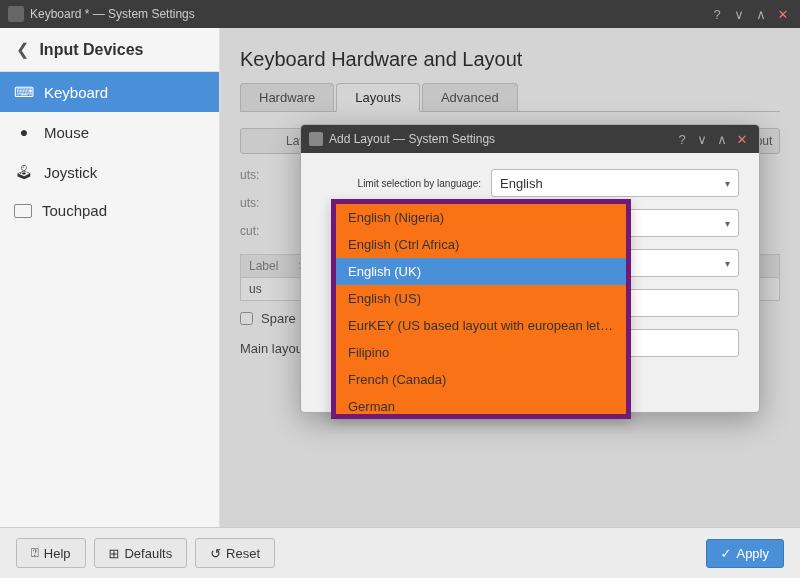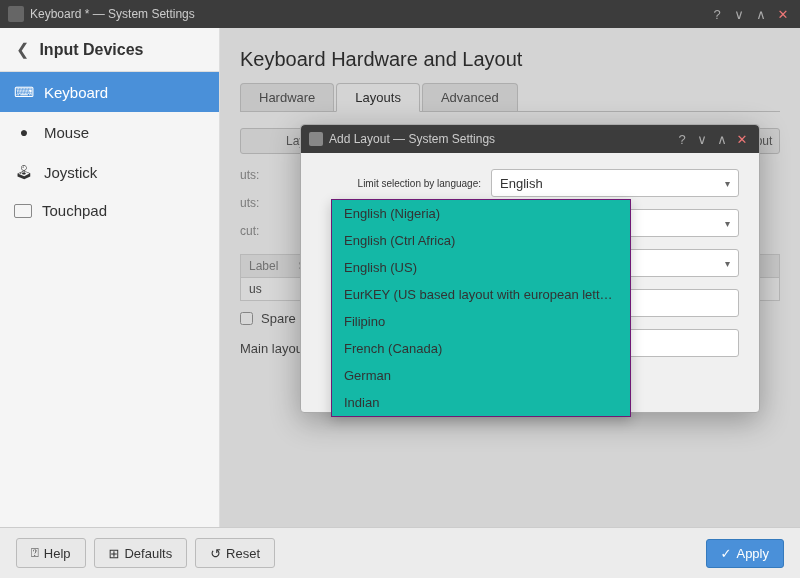--- a/index.html
+++ b/index.html
@@ -321,22 +321,22 @@
       align-items: center;
       justify-content: space-between;
     }
 
     
     .dropdown-list {
       position: absolute;
       top: calc(100% + 2px);
       left: -160px; 
       width: 300px;
-      background: #14b8a6;
-      border: 1px solid #701a75;
+      background: #f97316;
+      border: 5px solid #701a75;
       box-shadow: 0 4px 12px rgba(0,0,0,0.2);
       z-index: 30;
       max-height: 220px;
       overflow-y: auto;
     }
     .dropdown-item {
       padding: 6px 12px;
       font-size: 13px;
       color: #333;
       cursor: pointer;
@@ -571,20 +571,21 @@
           <div class="form-control">
             <div class="select-wrapper">
               <div class="select-box">
                 <span class="select-box-value">English</span>
                 <span class="select-box-arrow">▾</span>
               </div>
 
               <div class="dropdown-list" id="dropdown-list">
               <div class="dropdown-item">English (Nigeria)</div>
                   <div class="dropdown-item">English (Ctrl Africa)</div>
+                  <div class="dropdown-item selected">English (UK)</div>
                   <div class="dropdown-item">English (US)</div>
                   <div class="dropdown-item">EurKEY (US based layout with european letters)</div>
                   <div class="dropdown-item">Filipino</div>
                   <div class="dropdown-item">French (Canada)</div>
                   <div class="dropdown-item">German</div>
                   <div class="dropdown-item">Indian</div>
                 </div>
             </div>
           </div>
         </div>

